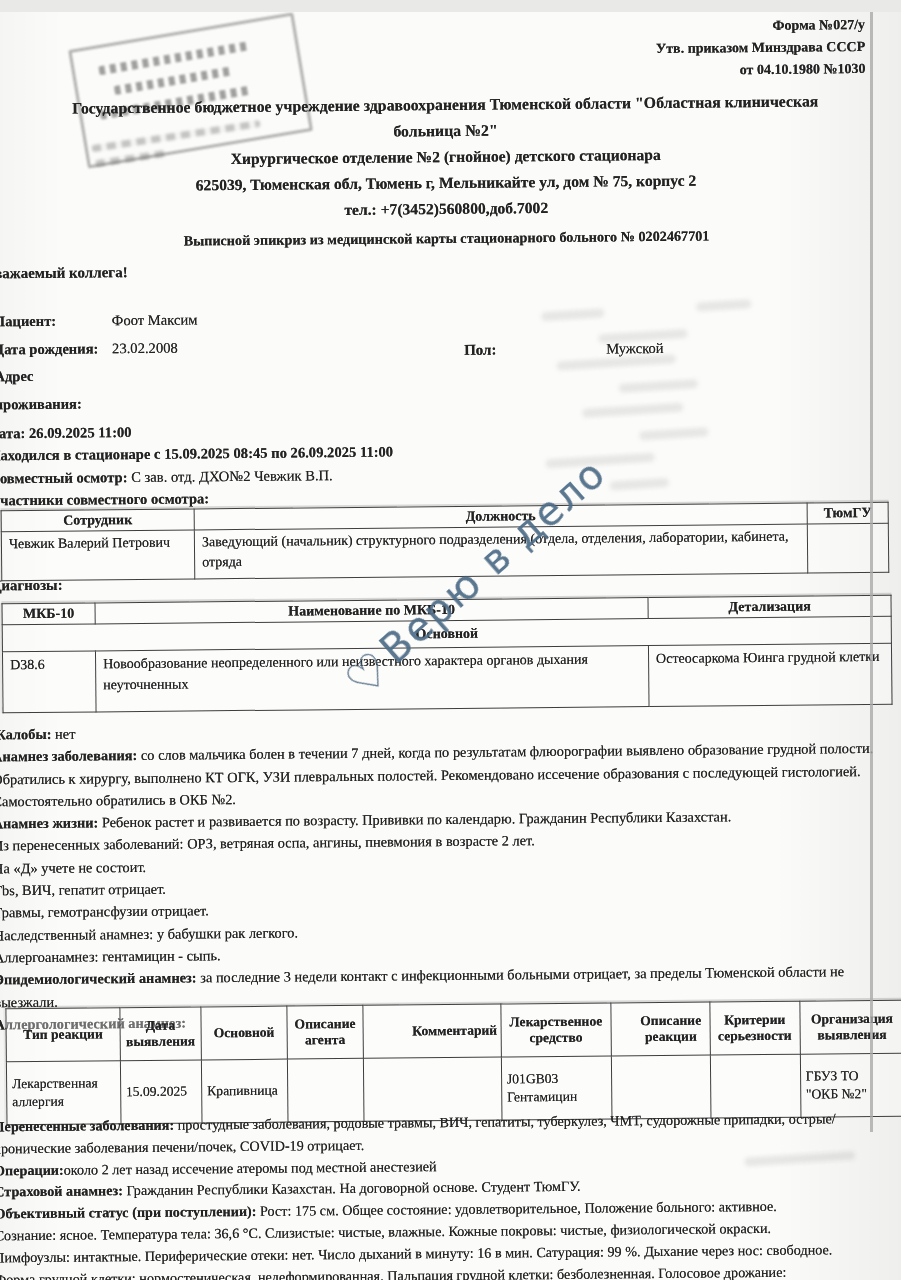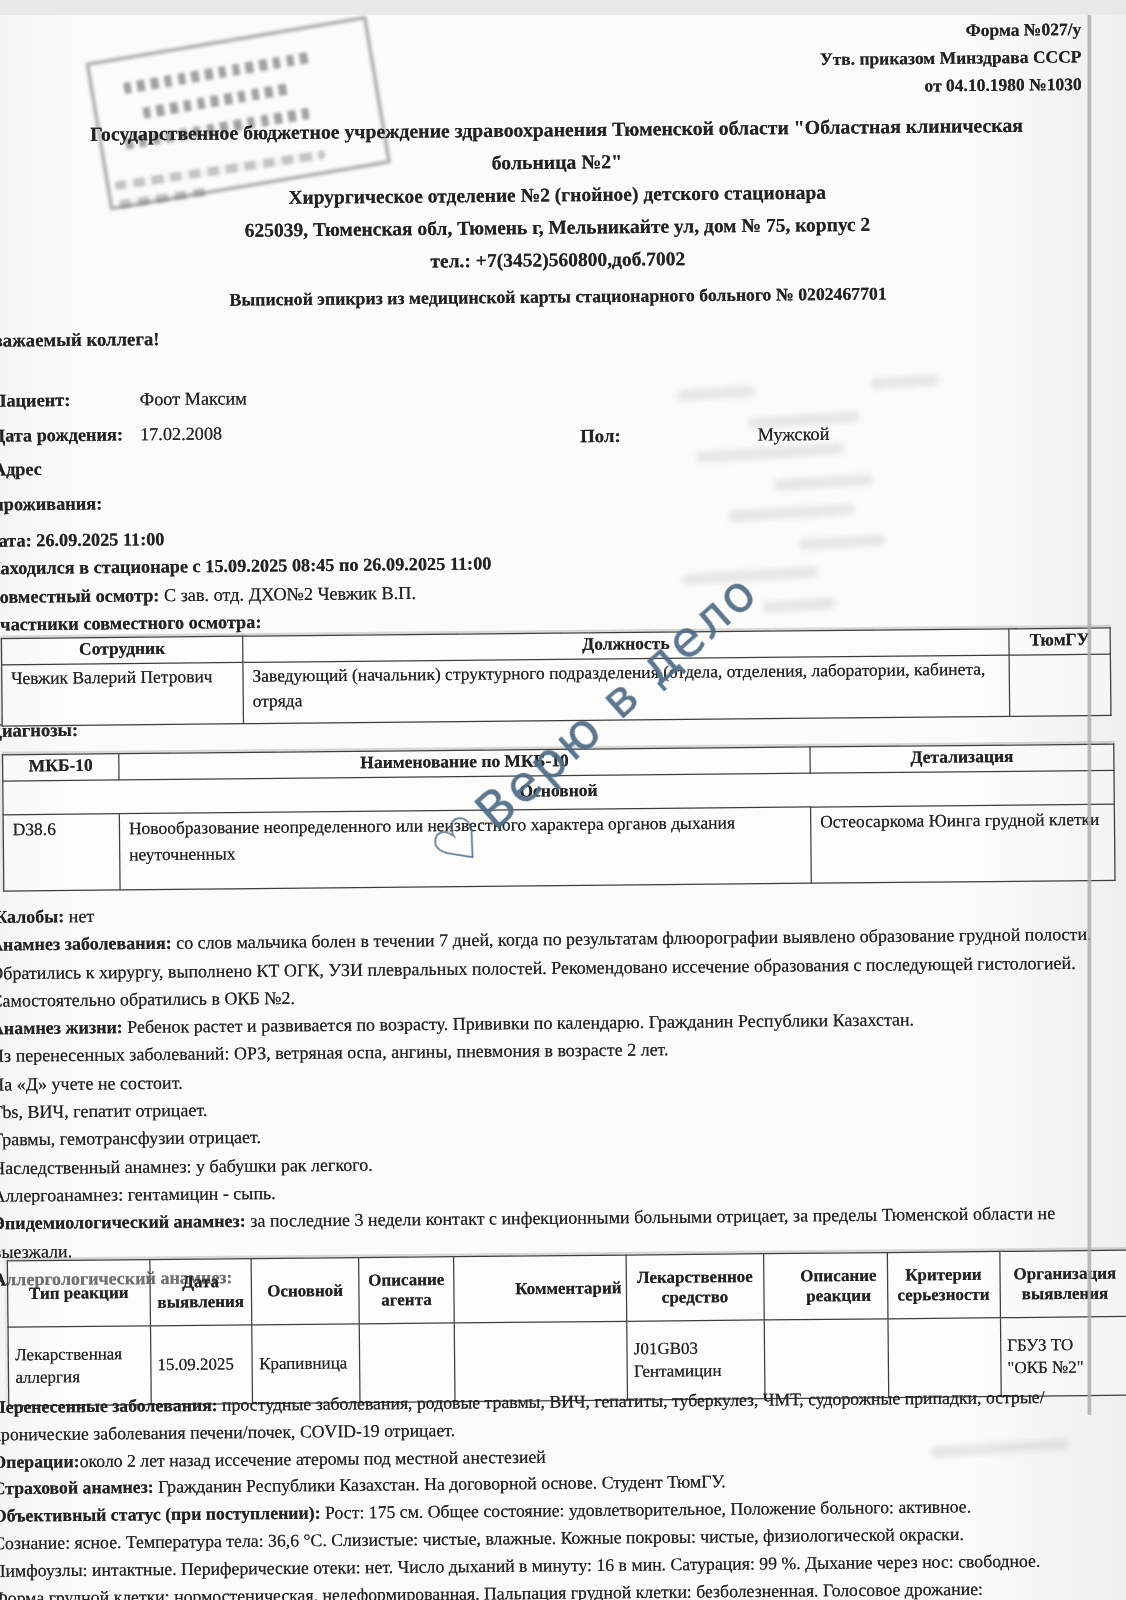--- a/index.html
+++ b/index.html
@@ -100,21 +100,21 @@
 
     <div class="abs greeting">Уважаемый коллега!</div>
 
     <div class="abs patient" style="position:absolute;">
       <div class="prow">
         <span class="plabel">Пациент:</span>
         <span>Фоот Максим</span>
       </div>
       <div class="prow">
         <span class="plabel">Дата рождения:</span>
-        <span>17.02.2008</span>
+        <span>23.02.2008</span>
       </div>
       <div class="prow">
         <span class="plabel pre">Адрес
 проживания:</span>
         <span></span>
       </div>
       <div class="abs sex-label">Пол:</div>
       <div class="abs sex-value">Мужской</div>
     </div>
 

